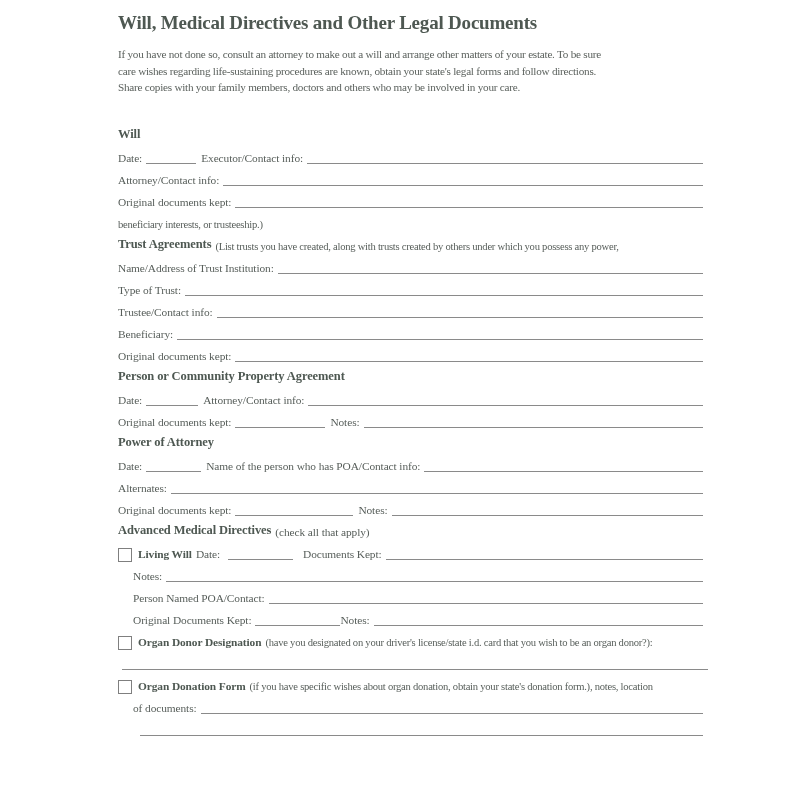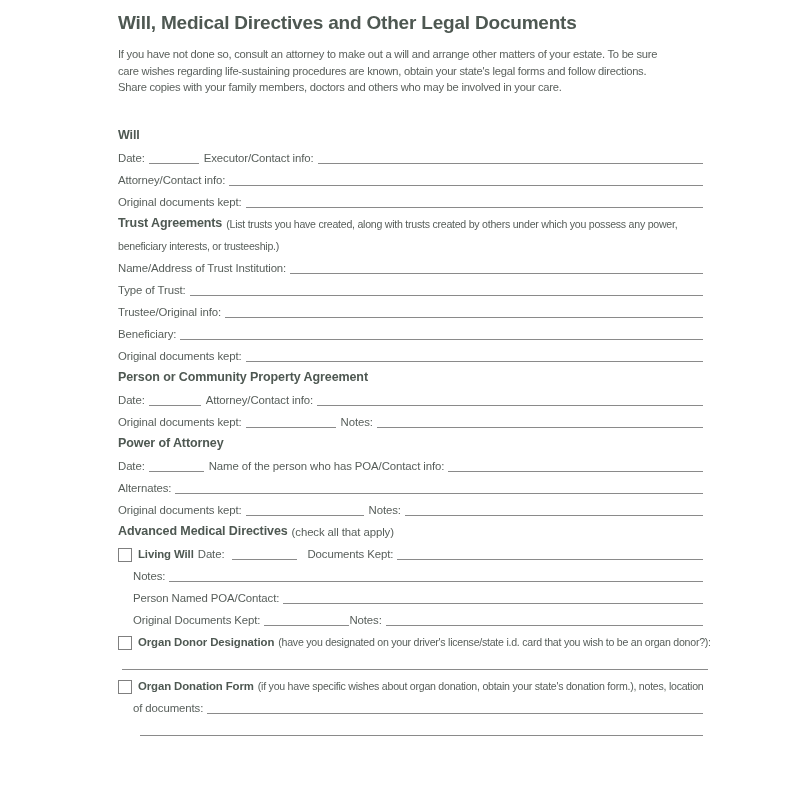--- a/index.html
+++ b/index.html
@@ -1,18 +1,18 @@
 <!DOCTYPE html>
 <html><head>
 <meta charset="utf-8">
 <style>
   html,body{margin:0;padding:0;background:#fff;}
   .page{
     width:800px;height:756px;background:#ffffff;position:relative;
-    font-family:Liberation Sans, sans-serif;color:#575e5a;
+    font-family:Liberation Serif, serif;color:#575e5a;
     box-sizing:border-box;padding:12px 97px 0 118px;overflow:hidden;
   }
   .title{
     font-size:19px;line-height:22px;font-weight:bold;margin:0;
     color:#4e5852;letter-spacing:-0.2px;
   }
   .intro{
     margin:12px 0 0 0;font-size:11.2px;line-height:16.5px;
     letter-spacing:-0.25px;color:#5b615d;
   }
@@ -72,36 +72,36 @@
     <div class="row">
       <span class="lbl">Attorney/Contact info:</span>
       <span class="line fill"></span>
     </div>
     <div class="row">
       <span class="lbl">Original documents kept:</span>
       <span class="line fill"></span>
     </div>
 
     <div class="row">
+      <span class="long">beneficiary interests, or trusteeship.)</span>
+    </div>
+    <div class="row">
       <span class="heading">Trust Agreements</span>
       <span class="note long">(List trusts you have created, along with trusts created by others under which you possess any power,</span>
     </div>
     <div class="row">
-      <span class="long">beneficiary interests, or trusteeship.)</span>
-    </div>
-    <div class="row">
       <span class="lbl">Name/Address of Trust Institution:</span>
       <span class="line fill"></span>
     </div>
     <div class="row">
       <span class="lbl">Type of Trust:</span>
       <span class="line fill"></span>
     </div>
     <div class="row">
-      <span class="lbl">Trustee/Original info:</span>
+      <span class="lbl">Trustee/Contact info:</span>
       <span class="line fill"></span>
     </div>
     <div class="row">
       <span class="lbl">Beneficiary:</span>
       <span class="line fill"></span>
     </div>
     <div class="row">
       <span class="lbl">Original documents kept:</span>
       <span class="line fill"></span>
     </div>

